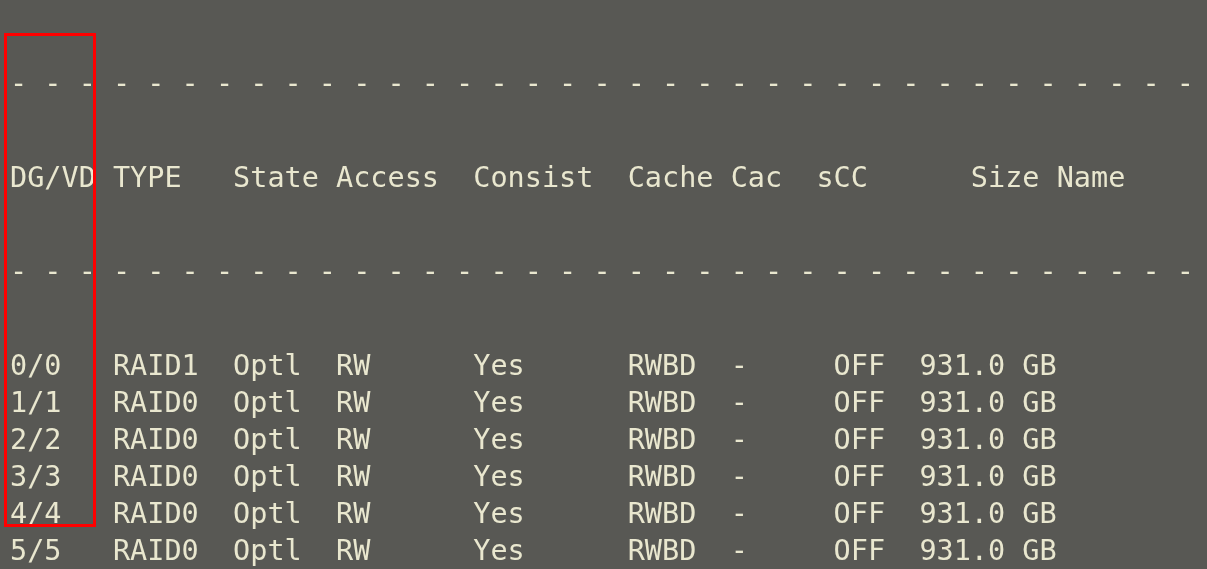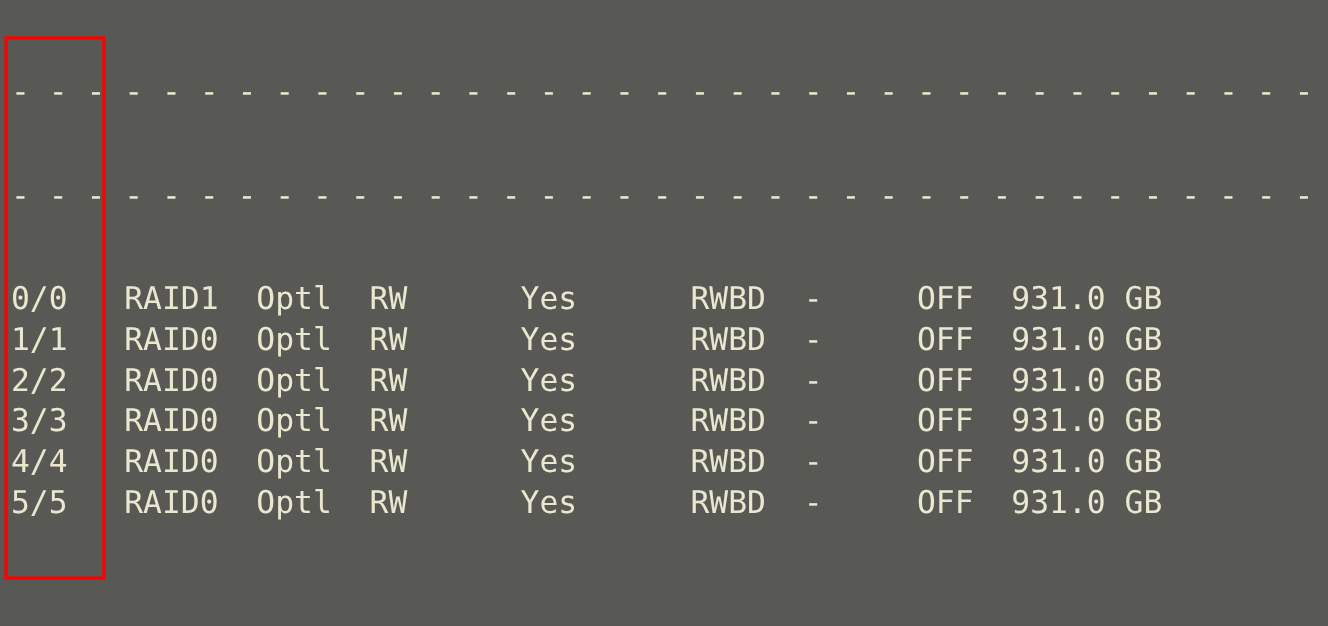--- a/index.html
+++ b/index.html
@@ -31,18 +31,19 @@
     border: 3px solid #ff0000;
     pointer-events: none;
     box-sizing: border-box;
   }
 </style>
 </head>
 <body>
 
 <div class="terminal">
   <span class="row">- - - - - - - - - - - - - - - - - - - - - - - - - - - - - - - - - - - - - - - - - - - - - - - - - - - - - - - - - - - - - - - - - - - - -</span>
+  <span class="row" id="header-row">DG/VD TYPE   State Access  Consist  Cache Cac  sCC      Size Name</span>
   <span class="row">- - - - - - - - - - - - - - - - - - - - - - - - - - - - - - - - - - - - - - - - - - - - - - - - - - - - - - - - - - - - - - - - - - - - -</span>
   <div id="tbody"><span class="row">0/0   RAID1  Optl  RW      Yes      RWBD  -     OFF  931.0 GB </span><span class="row">1/1   RAID0  Optl  RW      Yes      RWBD  -     OFF  931.0 GB </span><span class="row">2/2   RAID0  Optl  RW      Yes      RWBD  -     OFF  931.0 GB </span><span class="row">3/3   RAID0  Optl  RW      Yes      RWBD  -     OFF  931.0 GB </span><span class="row">4/4   RAID0  Optl  RW      Yes      RWBD  -     OFF  931.0 GB </span><span class="row">5/5   RAID0  Optl  RW      Yes      RWBD  -     OFF  931.0 GB </span></div>
   
 
   <div class="highlight-box" id="hlbox" style="left: 4px; top: 33px; width: 92px; height: 494px;"></div>
 </div>
 
 </body></html>

